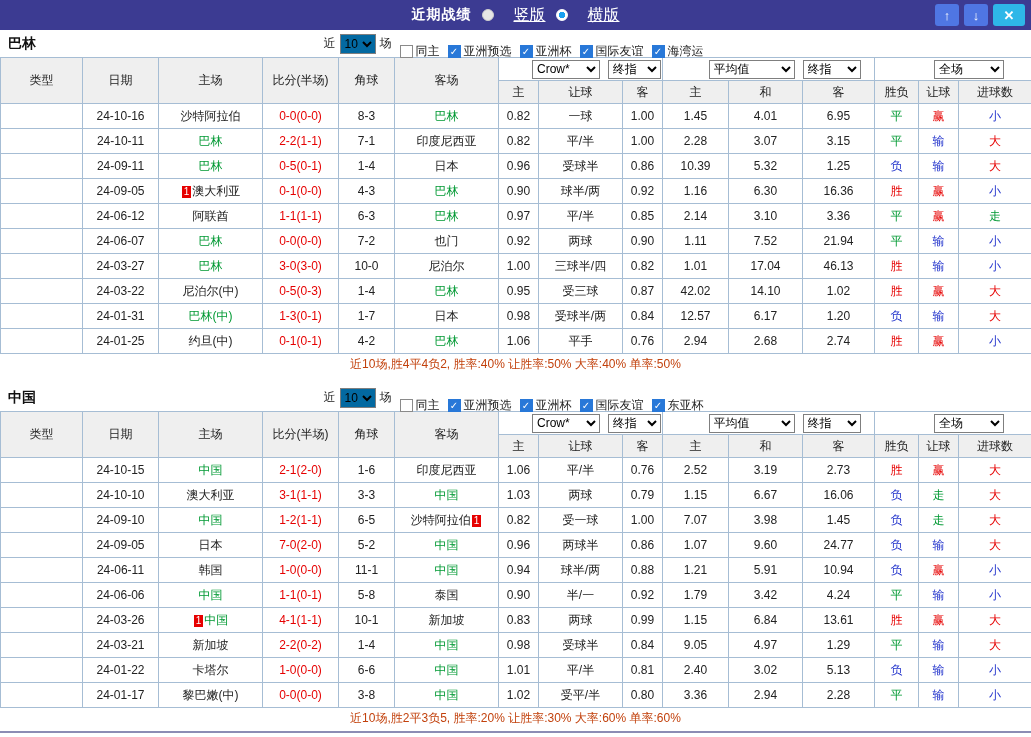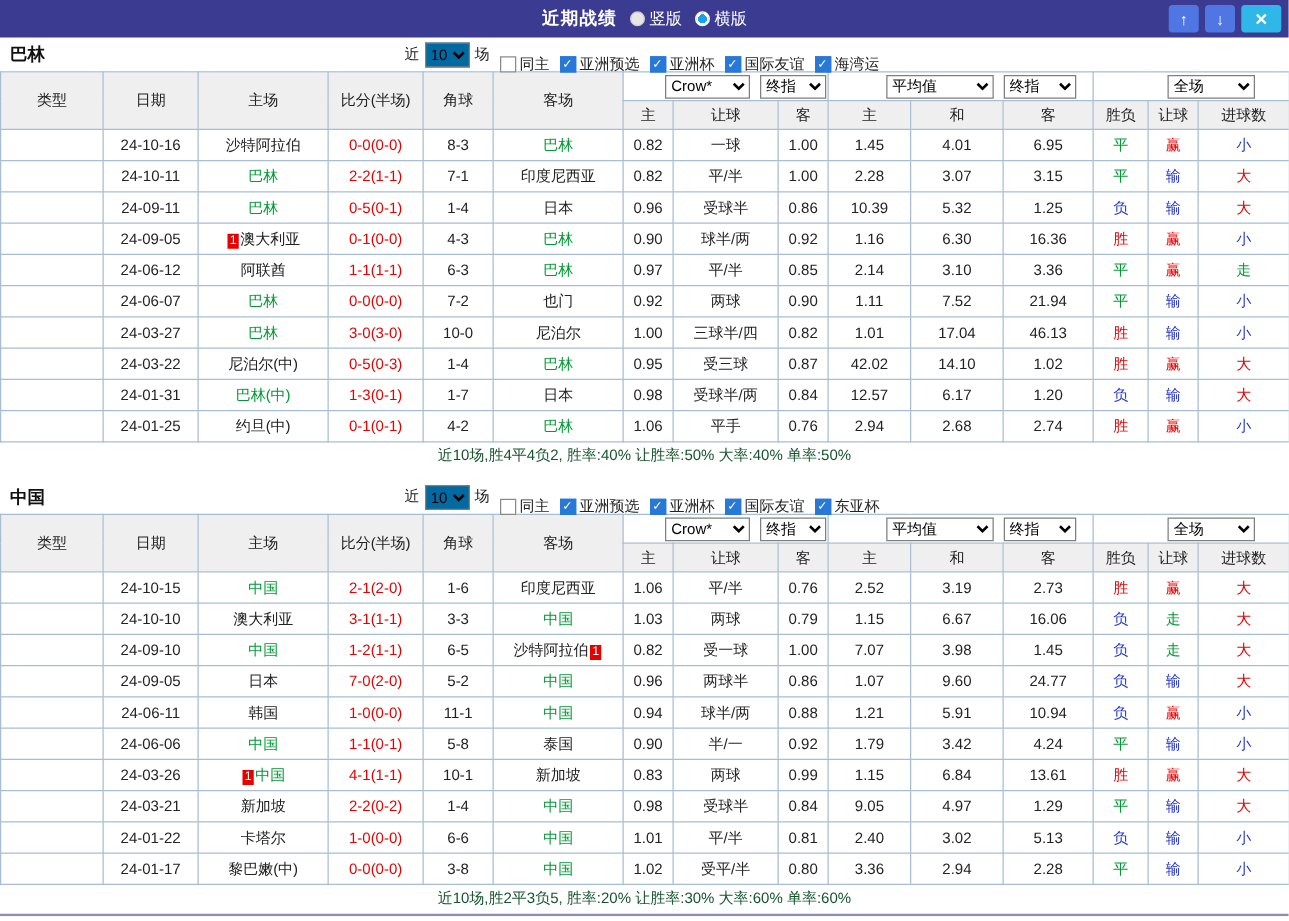--- a/index.html
+++ b/index.html
@@ -20,21 +20,21 @@
     position:relative;
     color:#fff;
   }
   .titlebar-center {
     margin:12px auto;
     display:flex;
     align-items:center;
     gap:10px;
   }
   .tb-title { font-weight:bold; font-size:14px; letter-spacing:1px; }
-  .radio-item { display:inline-flex; align-items:center; gap:4px; cursor:pointer; font-size:13px; }
+  .radio-item { display:inline-flex; align-items:center; gap:20px; cursor:pointer; font-size:16px;text-decoration:underline; }
   .radio-dot {
     width:12px; height:12px; border-radius:50%;
     background:#e6e6e6; border:1px solid #cfcfcf; display:inline-block;
   }
   .radio-dot.selected {
     background:radial-gradient(circle,#19a0f0 0 3.5px,#ffffff 3.5px);
     border:1px solid #ffffff;
   }
   .titlebar-buttons { position:absolute; right:6px; top:4px; display:flex; gap:5px; }
   .tb-btn {
@@ -91,21 +91,21 @@
   .card {
     display:inline-block; background:#e60000; color:#fff;
     font-size:10px; line-height:12px; padding:0 2px; margin:0 1px;
   }
   td.r { color:#e60000; }
   td.g { color:#009933; }
   td.b { color:#2233cc; }
   
   .summary {
     height:21px; line-height:21px;
-    text-align:center; color:#14532d; font-size:12px;
+    text-align:center; color:#c2410c; font-size:12px;
   }
   .page-bottom { height:2px; background:#8c8cb4; margin-top:2px; }
 </style>
 </head>
 <body>
 
 <div class="titlebar">
   <div class="titlebar-center">
     <span class="tb-title">近期战绩</span>
     <label class="radio-item">

